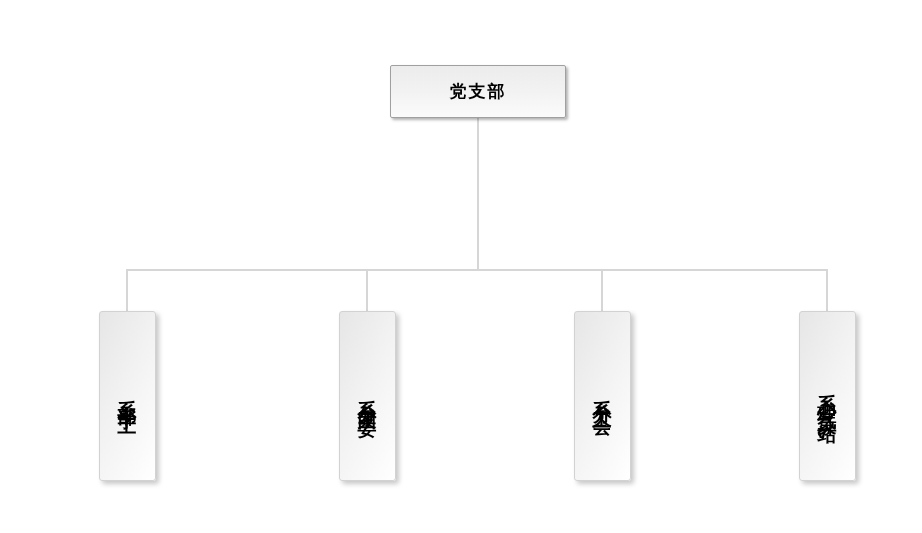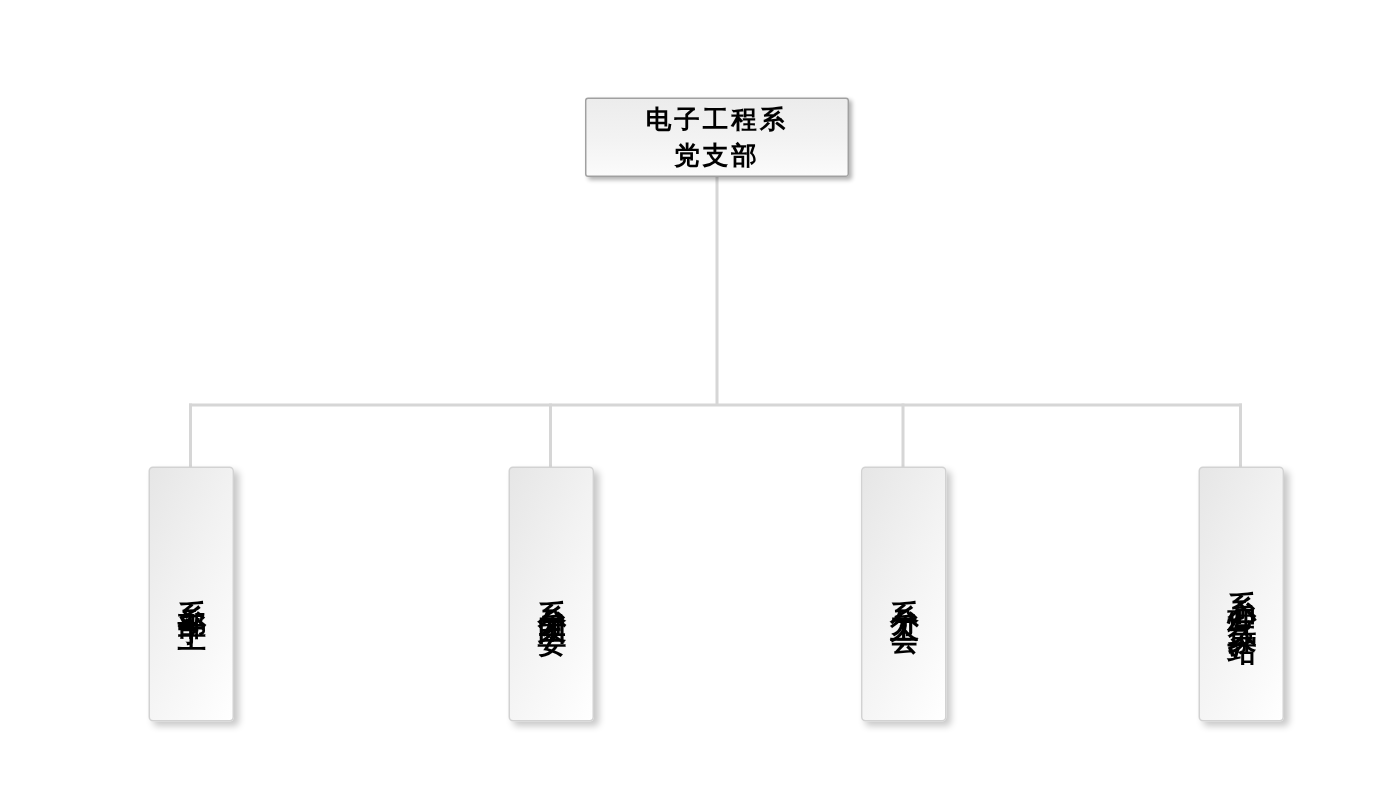--- a/index.html
+++ b/index.html
@@ -84,21 +84,20 @@
 <div class="canvas">
 
   <div class="line v" id="stem"></div>
   <div class="line h" id="hbar"></div>
   <div class="line v" id="drop1"></div>
   <div class="line v" id="drop2"></div>
   <div class="line v" id="drop3"></div>
   <div class="line v" id="drop4"></div>
 
   <div class="root-node">
-    <span class="ln">电子工程系</span>
     <span class="ln">党支部</span>
   </div>
 
   <div class="child-node" id="child1">
     <span class="vlabel">系部学工</span>
   </div>
   <div class="child-node" id="child2">
     <span class="vlabel">系分团委</span>
   </div>
   <div class="child-node" id="child3">

